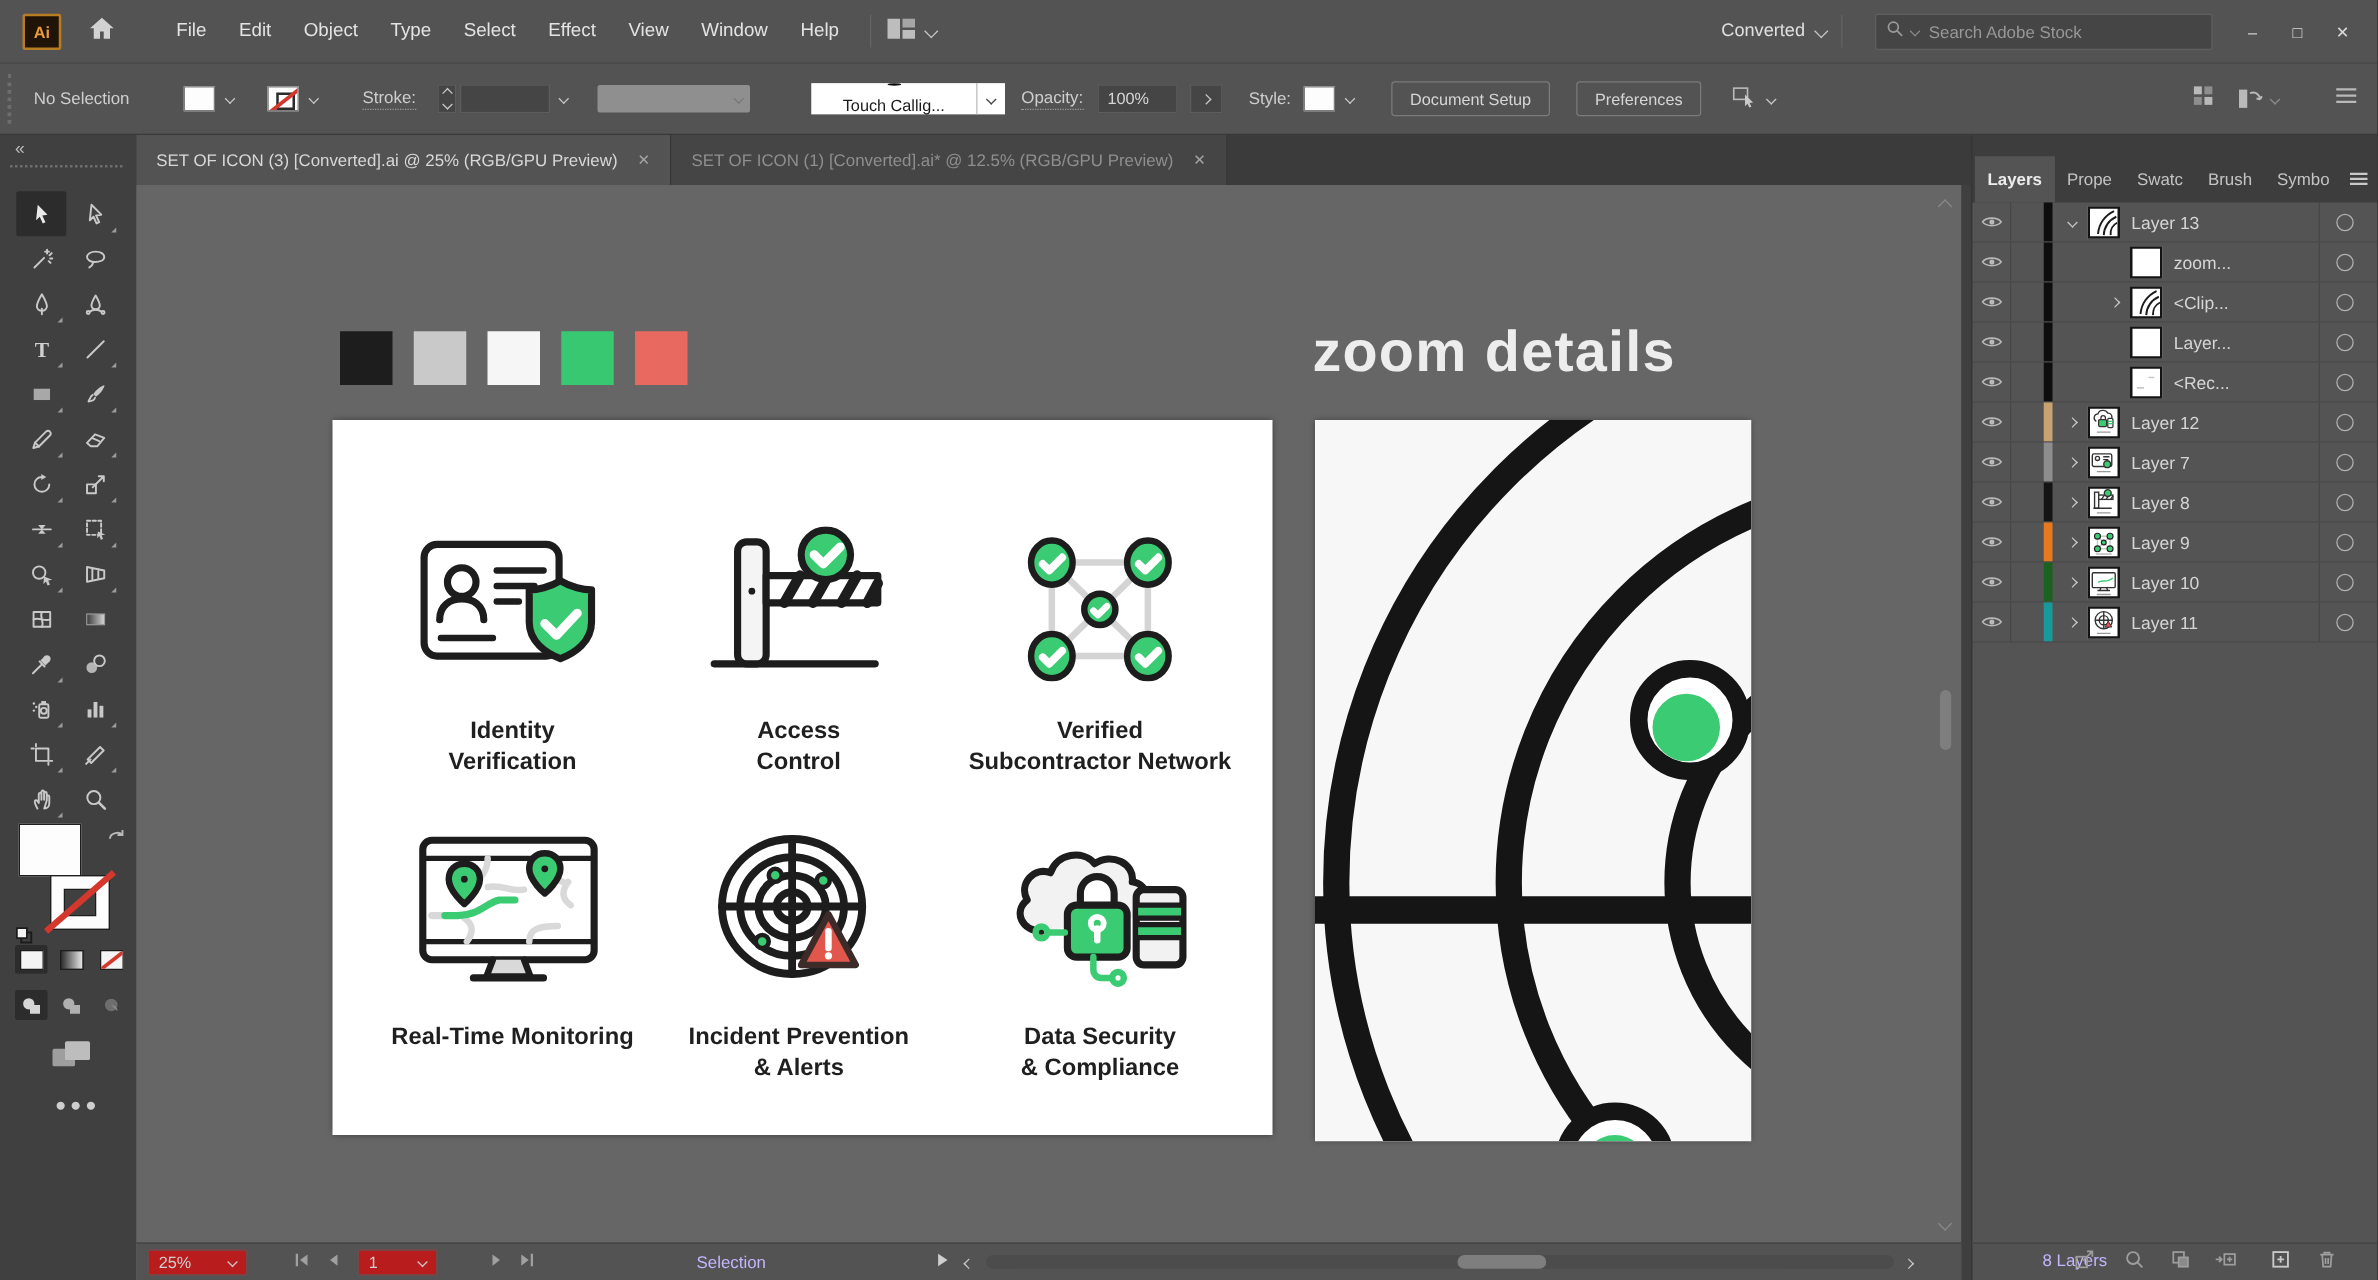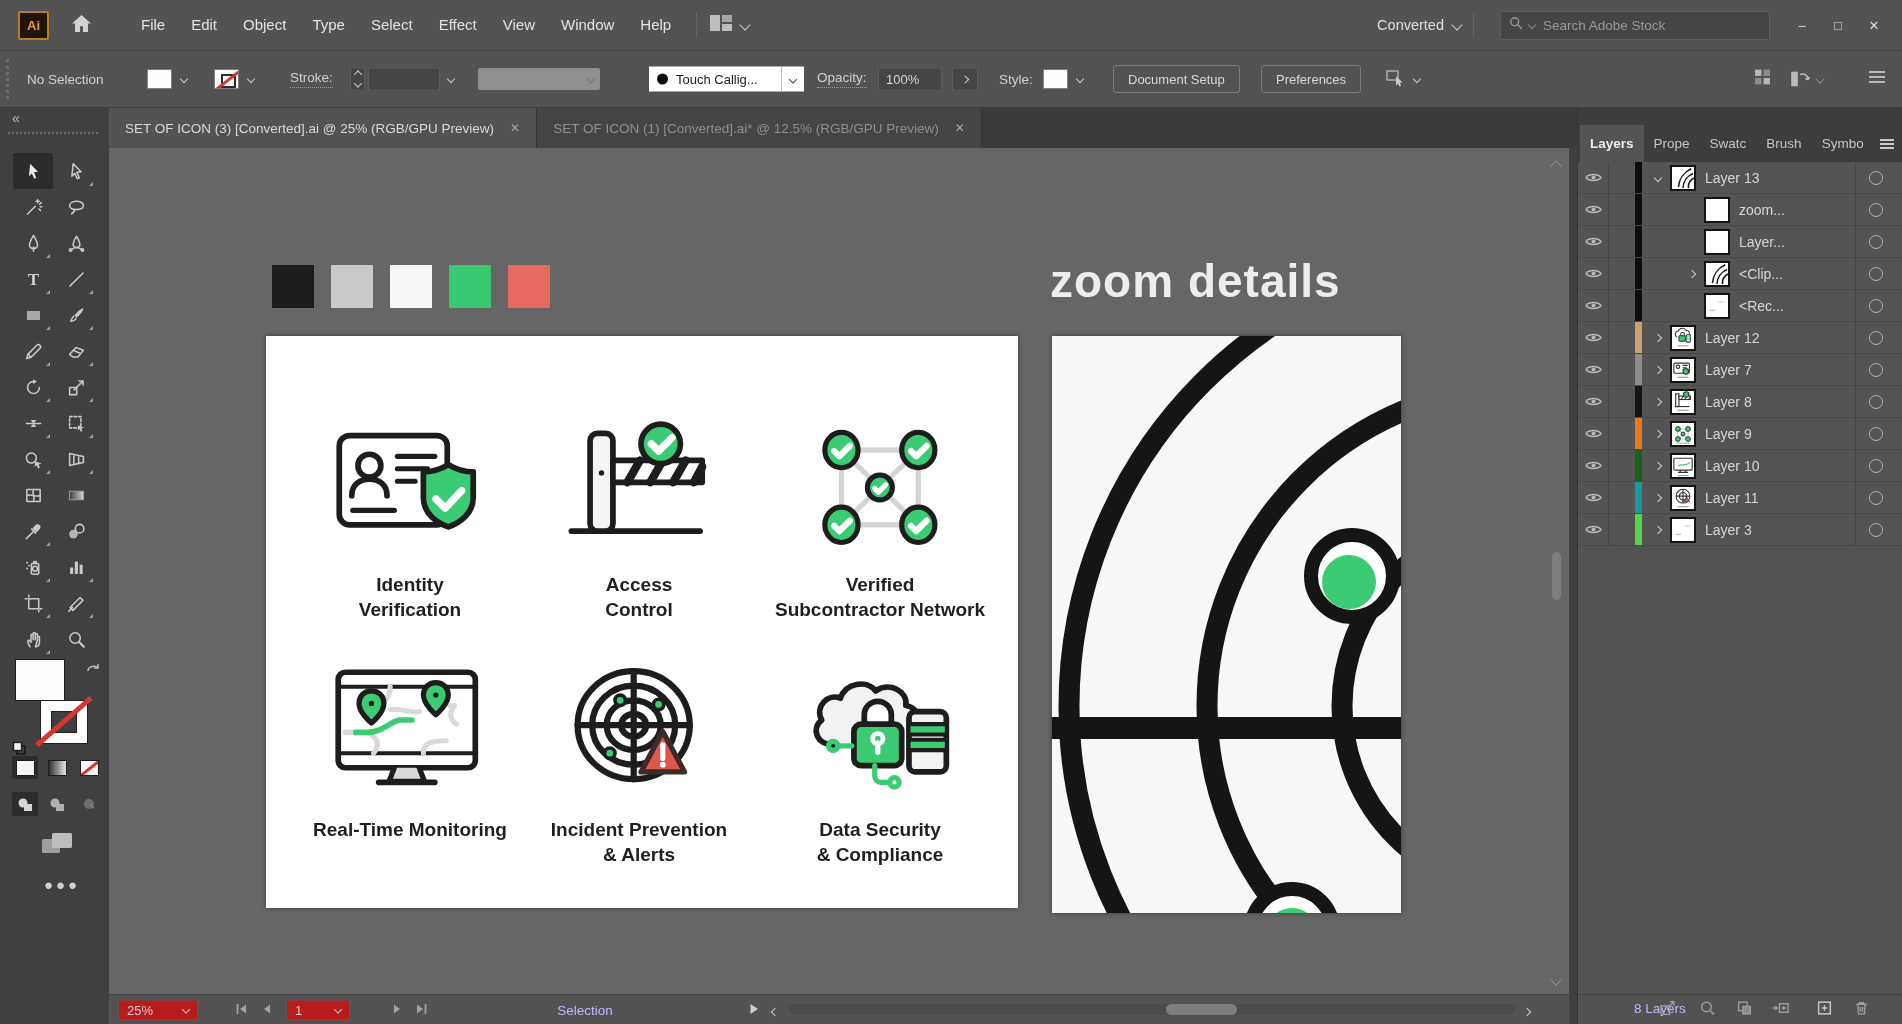--- a/index.html
+++ b/index.html
@@ -50,21 +50,21 @@
                box-sizing:border-box;overflow:hidden;}
   .stroke-none .inner{position:absolute;left:6px;top:4px;width:11px;height:10px;border:2px solid #2b2b2b;}
   .redslash{position:absolute;left:-4px;top:8px;width:36px;height:3px;background:#d4372c;
             transform:rotate(-38deg);}
   .stepper{width:15px;height:23px;background:#454545;border:1px solid #5d5d5d;box-sizing:border-box;
            display:flex;flex-direction:column;align-items:center;justify-content:space-evenly;}
   .brush-preview{width:122px;height:22px;background:#8f8f8f;border-radius:2px;display:flex;
                  align-items:center;justify-content:flex-end;padding-right:6px;box-sizing:border-box;}
   .touch-dd{display:flex;height:25px;}
   .touch-main{width:116px;background:#fff;display:flex;align-items:center;gap:8px;padding:0 8px;
-              font-size:13px;color:#1a1a1a;}
+              font-size:13px;color:#1a1a1a;flex-direction:column;}
   .touch-dot{width:11px;height:11px;border-radius:50%;background:#0c0c0c;}
   .touch-chev{width:22px;background:#fff;border-left:1px solid #c2c2c2;display:flex;
               align-items:center;justify-content:center;}
   
   #tabbar{position:absolute;left:109px;top:108px;width:1468px;height:40px;background:#3b3b3b;
           display:flex;}
   .doctab{height:40px;display:flex;align-items:center;gap:16px;padding:0 16px;font-size:13.5px;
           color:#8f8f8f;background:#454545;border-right:1px solid #343434;white-space:nowrap;}
   .doctab.active{background:#535353;color:#d8d8d8;}
   .tabclose{font-size:12px;color:#a5a5a5;}
@@ -878,50 +878,50 @@
           <div class="lrow">
             <div class="lcell eye">
               <svg width="17" height="11" viewBox="0 0 17 11">
                 <path d="M1 5.5 C4 1.5 13 1.5 16 5.5 C13 9.5 4 9.5 1 5.5 Z" fill="none" stroke="#b9b9b9" stroke-width="1.3"></path>
                 <circle cx="8.5" cy="5.5" r="2" fill="#b9b9b9"></circle>
               </svg>
             </div>
             <div class="lcell lock"></div>
             <div class="lbar" style="background: rgb(13, 13, 13);"></div>
             <div style="width:38px"></div>
-            <div class="lchev"></div>
-            <div class="lthumb"></div>
-            <div class="lname">Layer...</div>
-            <div class="ltarget">
-              <span class="tcircle"></span>
-            </div>
-          </div>
-          <div class="lrow">
-            <div class="lcell eye">
-              <svg width="17" height="11" viewBox="0 0 17 11">
-                <path d="M1 5.5 C4 1.5 13 1.5 16 5.5 C13 9.5 4 9.5 1 5.5 Z" fill="none" stroke="#b9b9b9" stroke-width="1.3"></path>
-                <circle cx="8.5" cy="5.5" r="2" fill="#b9b9b9"></circle>
-              </svg>
-            </div>
-            <div class="lcell lock"></div>
-            <div class="lbar" style="background: rgb(13, 13, 13);"></div>
-            <div style="width:38px"></div>
             <div class="lchev">
               <span class="chev sm right"></span>
             </div>
             <div class="lthumb">
               <svg viewBox="0 0 24 24" width="22" height="22">
                 <g fill="none" stroke="#1d1d1d" stroke-width="1.7">
                   <path d="M21 2 A24 24 0 0 0 7 22"></path>
                   <path d="M23 7 A18 18 0 0 0 12 23"></path>
                   <path d="M24 12 A11 11 0 0 0 18 23"></path>
                 </g>
               </svg>
             </div>
             <div class="lname">&lt;Clip...</div>
+            <div class="ltarget">
+              <span class="tcircle"></span>
+            </div>
+          </div>
+          <div class="lrow">
+            <div class="lcell eye">
+              <svg width="17" height="11" viewBox="0 0 17 11">
+                <path d="M1 5.5 C4 1.5 13 1.5 16 5.5 C13 9.5 4 9.5 1 5.5 Z" fill="none" stroke="#b9b9b9" stroke-width="1.3"></path>
+                <circle cx="8.5" cy="5.5" r="2" fill="#b9b9b9"></circle>
+              </svg>
+            </div>
+            <div class="lcell lock"></div>
+            <div class="lbar" style="background: rgb(13, 13, 13);"></div>
+            <div style="width:38px"></div>
+            <div class="lchev"></div>
+            <div class="lthumb"></div>
+            <div class="lname">Layer...</div>
             <div class="ltarget">
               <span class="tcircle"></span>
             </div>
           </div>
           <div class="lrow">
             <div class="lcell eye">
               <svg width="17" height="11" viewBox="0 0 17 11">
                 <path d="M1 5.5 C4 1.5 13 1.5 16 5.5 C13 9.5 4 9.5 1 5.5 Z" fill="none" stroke="#b9b9b9" stroke-width="1.3"></path>
                 <circle cx="8.5" cy="5.5" r="2" fill="#b9b9b9"></circle>
               </svg>
@@ -1115,46 +1115,20 @@
                   <path d="M13 16 h6 l-3-5 z" fill="#e2574c" stroke-width="0.8"></path>
                   <path d="M6 21.5 h12" stroke="#999"></path>
                 </g>
               </svg>
             </div>
             <div class="lname">Layer 11</div>
             <div class="ltarget">
               <span class="tcircle"></span>
             </div>
           </div>
-          <div class="lrow">
-            <div class="lcell eye">
-              <svg width="17" height="11" viewBox="0 0 17 11">
-                <path d="M1 5.5 C4 1.5 13 1.5 16 5.5 C13 9.5 4 9.5 1 5.5 Z" fill="none" stroke="#b9b9b9" stroke-width="1.3"></path>
-                <circle cx="8.5" cy="5.5" r="2" fill="#b9b9b9"></circle>
-              </svg>
-            </div>
-            <div class="lcell lock"></div>
-            <div class="lbar" style="background: rgb(85, 213, 74);"></div>
-            <div style="width:4px"></div>
-            <div class="lchev">
-              <span class="chev sm right"></span>
-            </div>
-            <div class="lthumb">
-              <svg viewBox="0 0 24 24" width="22" height="22">
-                <g fill="#c4c4c4">
-                  <rect x="4" y="16" width="6" height="1.4"></rect>
-                  <rect x="14" y="7" width="5" height="1.2"></rect>
-                </g>
-              </svg>
-            </div>
-            <div class="lname">Layer 3</div>
-            <div class="ltarget">
-              <span class="tcircle"></span>
-            </div>
-          </div>
         </div>
     </div>
     <div id="panel-bottom">
       <span class="sb-text" style="position:absolute;left:8px;top:6px;margin-left:48px;">8 Layers</span>
       <span class="pb-icon" style="left:81px;">
         <svg width="17" height="17" viewBox="0 0 16 16">
             <g fill="none" stroke="#9e9e9e" stroke-width="1.3">
               <rect x="2" y="6" width="8" height="8"></rect>
               <path d="M7 9 L14 2 M10 2 h4 v4"></path>
             </g>

